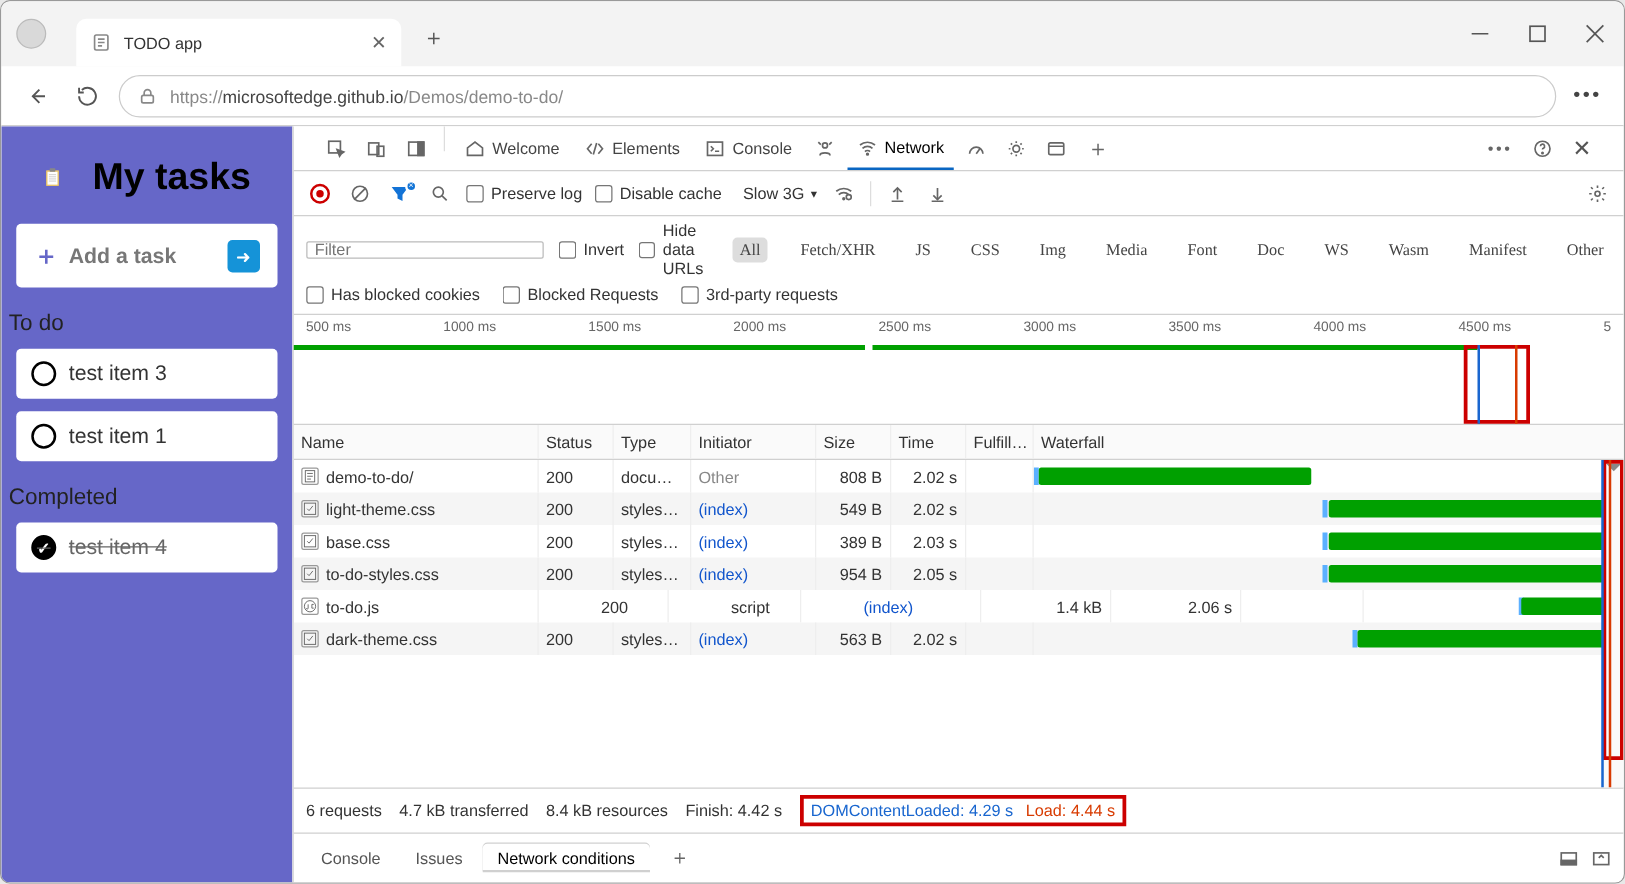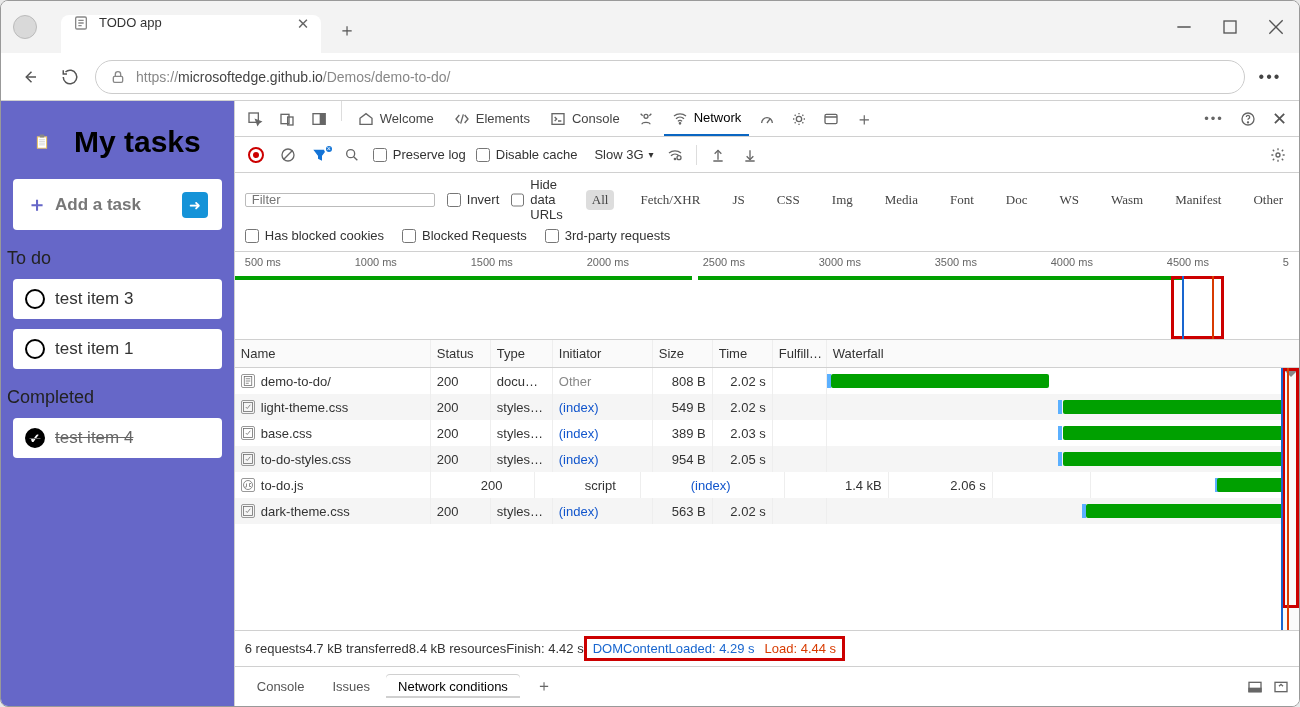--- a/index.html
+++ b/index.html
@@ -46,21 +46,21 @@
     position: relative;
   }
   .profile-circle {
     width: 24px; height: 24px;
     border-radius: 50%;
     background: #d9d9d9;
     border: 1px solid #bbb;
     margin-right: 24px;
   }
   .tab {
-    display: flex; 
+    display: flex; align-items: center;
     height: 38px;
     min-width: 260px;
     padding: 0 10px 0 12px;
     background: #fff;
     border-radius: 8px 8px 0 0;
     margin-top: 14px;
     gap: 10px;
     position: relative;
   }
   .tab .fav { width:16px; height:16px; display:flex; align-items:center; justify-content:center; color:#888; }
@@ -134,21 +134,21 @@
     display:inline-flex;align-items:center;justify-content:center;
     flex:0 0 auto;
   }
   .circle.done { background:#000; }
   .circle.done::after { content:"✓"; color:#fff; font-size:13px; font-weight:700; }
   .task.done span { text-decoration: line-through; color:#666; }
   
   .devtools { flex:1; display:flex; flex-direction:column; background:#fff; border-left:1px solid var(--border); }
   .dt-tabrow {
     height: 36px; display:flex; align-items:flex-start; border-bottom:1px solid var(--border);
-    padding: 0 6px; gap: 4px; user-select:none;
+    padding: 0 20px; gap: 4px; user-select:none;
   }
   .dt-tab { padding: 0 8px; height:100%; display:flex; align-items:center; gap:6px; color:#444; }
   .dt-tab.icon-only { padding: 0 6px; }
   .dt-tab svg, .dt-tab .glyph { color:#666; }
   .dt-tab.active { color:#000; border-bottom:2px solid var(--active-blue); padding-bottom:0; height:calc(100% - 0px);}
   .dt-tab.active .glyph { color: var(--active-blue); }
   .dt-spacer { flex:1; }
   .dt-close {font-size:18px;color:#555;}
   
   .nt-toolbar {
@@ -202,21 +202,21 @@
   .file-ic { width:14px;height:14px;display:flex;align-items:center;justify-content:center;font-size:11px;color:#666;border:1px solid #999;border-radius:2px;}
   
   .wf-cell { position:relative; }
   .wf-bar { position:absolute; height:14px; top:6px; background:#00a000; border-radius:2px;}
   .wf-tip { position:absolute; width:4px; background:#5bb0ff; height:14px; top:6px;}
   .wf-scroll-gutter { position:absolute; right:0; top:0; bottom:0; width:17px; border-left:1px solid #eee; background:#fafafa;}
   .wf-callout { position:absolute; right:0; top:0; height: 240px; width:17px; border:3px solid #c00; box-sizing:border-box;}
   .wf-blue-line { position:absolute; width:2px; top:0; bottom:0; background:#1966cf;}
   .wf-red-line  { position:absolute; width:2px; top:0; bottom:0; background:#d83b01;}
   
-  .status-strip { height:36px; border-top:1px solid var(--border); display:flex;align-items:center; gap:0; padding:0 10px; font-size:13px;}
+  .status-strip { height:36px; border-top:1px solid var(--border); display:flex;align-items:center; gap:14px; padding:0 10px; font-size:13px;}
   .status-box { border:3px solid #c00; padding:2px 6px; display:flex;gap:10px;}
   .dcl { color:#1966cf; }
   .load { color:#d83b01; }
   
   .drawer { height:40px; border-top:1px solid var(--border); display:flex; align-items:center; padding:0 10px; gap: 4px;}
   .drawer-tab { padding:4px 12px; color:#555; border-radius:4px 4px 0 0;}
   .drawer-tab.active { background:#fff; color:#000; box-shadow: inset 0 -2px 0 var(--border), 0 -1px 0 var(--border);}
   .drawer-icons { margin-left:auto; display:flex; gap:10px; color:#666;}
   
   svg { width:16px; height:16px; display:block; }

